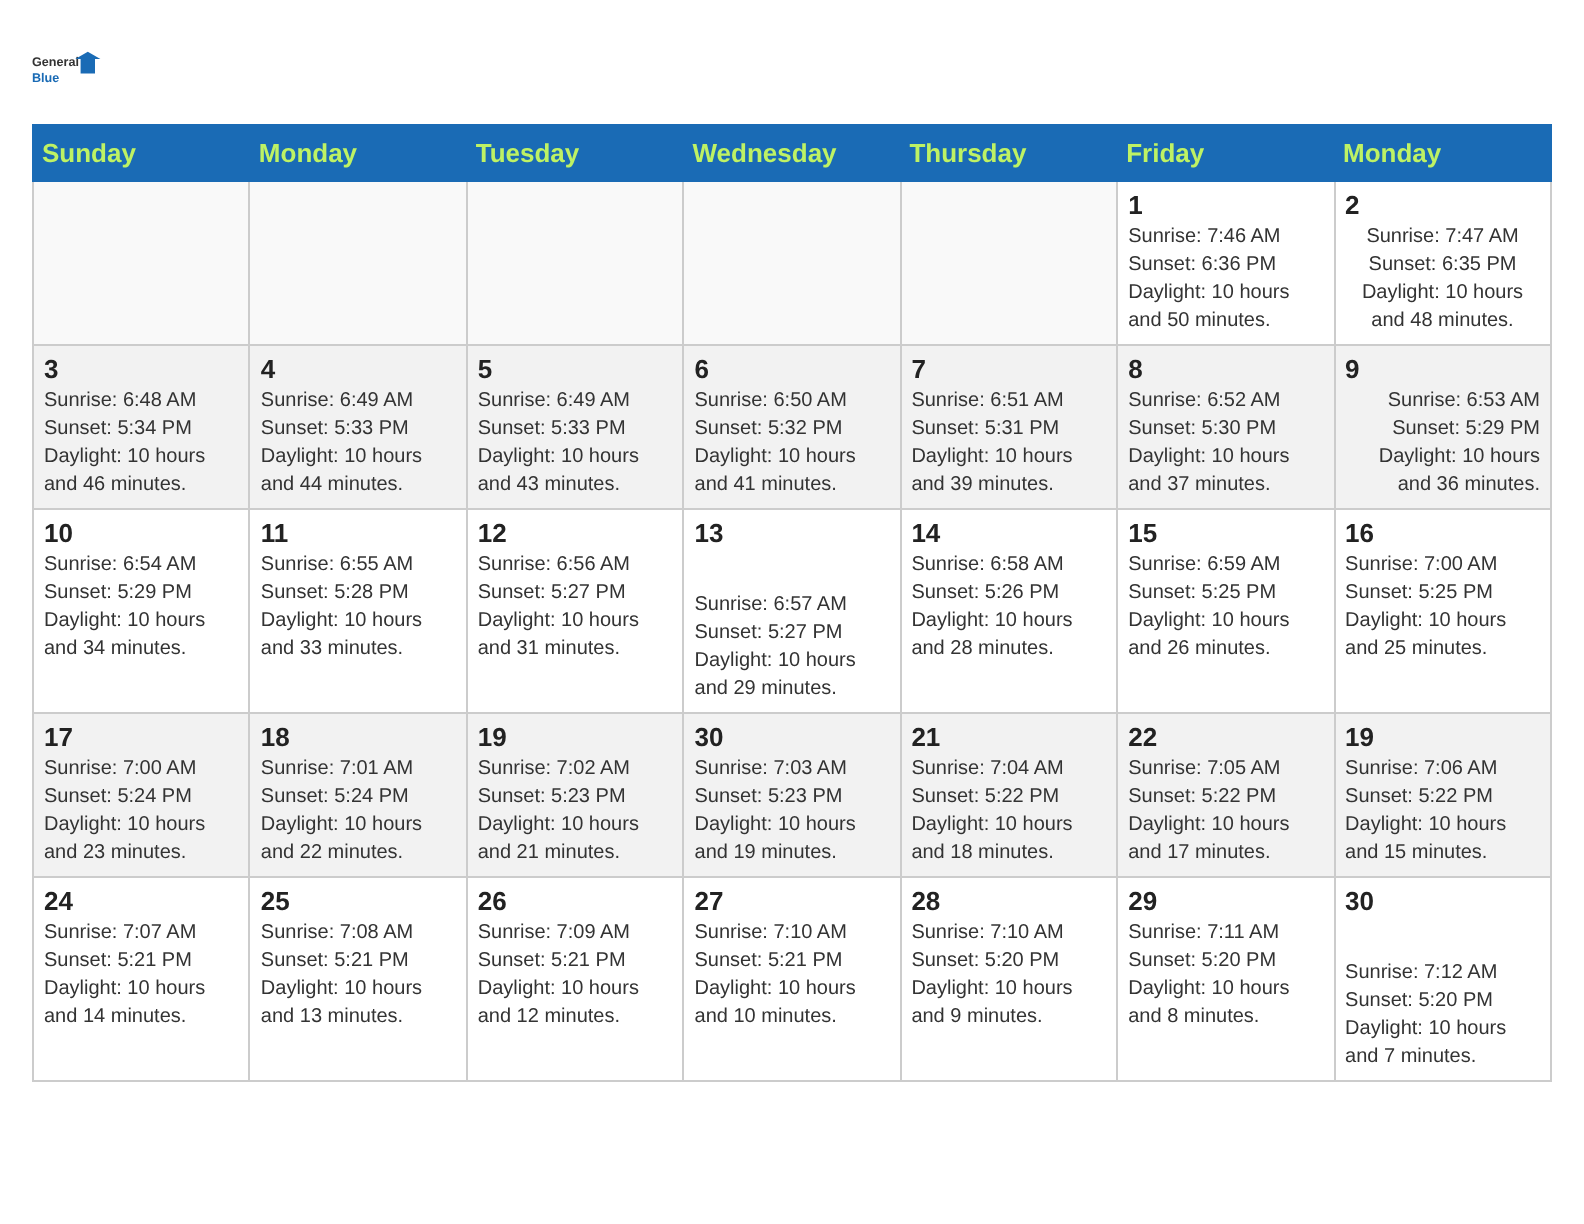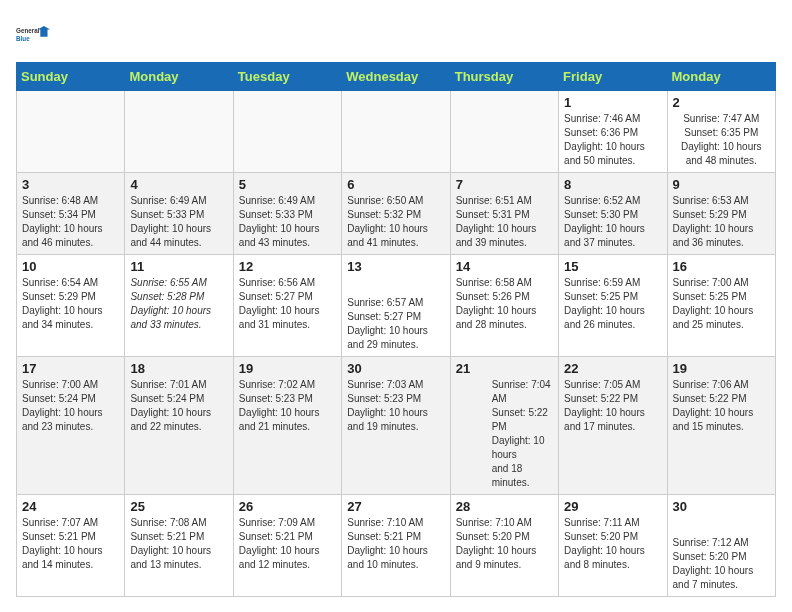--- a/index.html
+++ b/index.html
@@ -168,37 +168,37 @@
         </td>
         <td class="shaded">
           <div class="day-num">8</div>
           <div class="day-info" style="white-space: pre-line;">Sunrise: 6:52 AM
 Sunset: 5:30 PM
 Daylight: 10 hours
 and 37 minutes.</div>
         </td>
         <td class="shaded">
           <div class="day-num">9</div>
-          <div class="day-info" style="white-space: pre-line;">Sunrise: 6:53 AM
+          <div class="day-info" style="white-space: pre-line; text-align: right;">Sunrise: 6:53 AM
 Sunset: 5:29 PM
 Daylight: 10 hours
 and 36 minutes.</div>
         </td>
       </tr>
       <tr>
         <td>
           <div class="day-num">10</div>
           <div class="day-info" style="white-space: pre-line;">Sunrise: 6:54 AM
 Sunset: 5:29 PM
 Daylight: 10 hours
 and 34 minutes.</div>
         </td>
         <td>
           <div class="day-num">11</div>
-          <div class="day-info" style="white-space: pre-line; font-style: italic;">Sunrise: 6:55 AM
+          <div class="day-info" style="white-space: pre-line;">Sunrise: 6:55 AM
 Sunset: 5:28 PM
 Daylight: 10 hours
 and 33 minutes.</div>
         </td>
         <td>
           <div class="day-num">12</div>
           <div class="day-info" style="white-space: pre-line;">Sunrise: 6:56 AM
 Sunset: 5:27 PM
 Daylight: 10 hours
 and 31 minutes.</div>
@@ -256,21 +256,21 @@
         </td>
         <td class="shaded">
           <div class="day-num">30</div>
           <div class="day-info" style="white-space: pre-line;">Sunrise: 7:03 AM
 Sunset: 5:23 PM
 Daylight: 10 hours
 and 19 minutes.</div>
         </td>
         <td class="shaded">
           <div class="day-num">21</div>
-          <div class="day-info" style="white-space: pre-line; margin-left: 36px;">Sunrise: 7:04 AM
+          <div class="day-info" style="white-space: pre-line;">Sunrise: 7:04 AM
 Sunset: 5:22 PM
 Daylight: 10 hours
 and 18 minutes.</div>
         </td>
         <td class="shaded">
           <div class="day-num">22</div>
           <div class="day-info" style="white-space: pre-line;">Sunrise: 7:05 AM
 Sunset: 5:22 PM
 Daylight: 10 hours
 and 17 minutes.</div>

